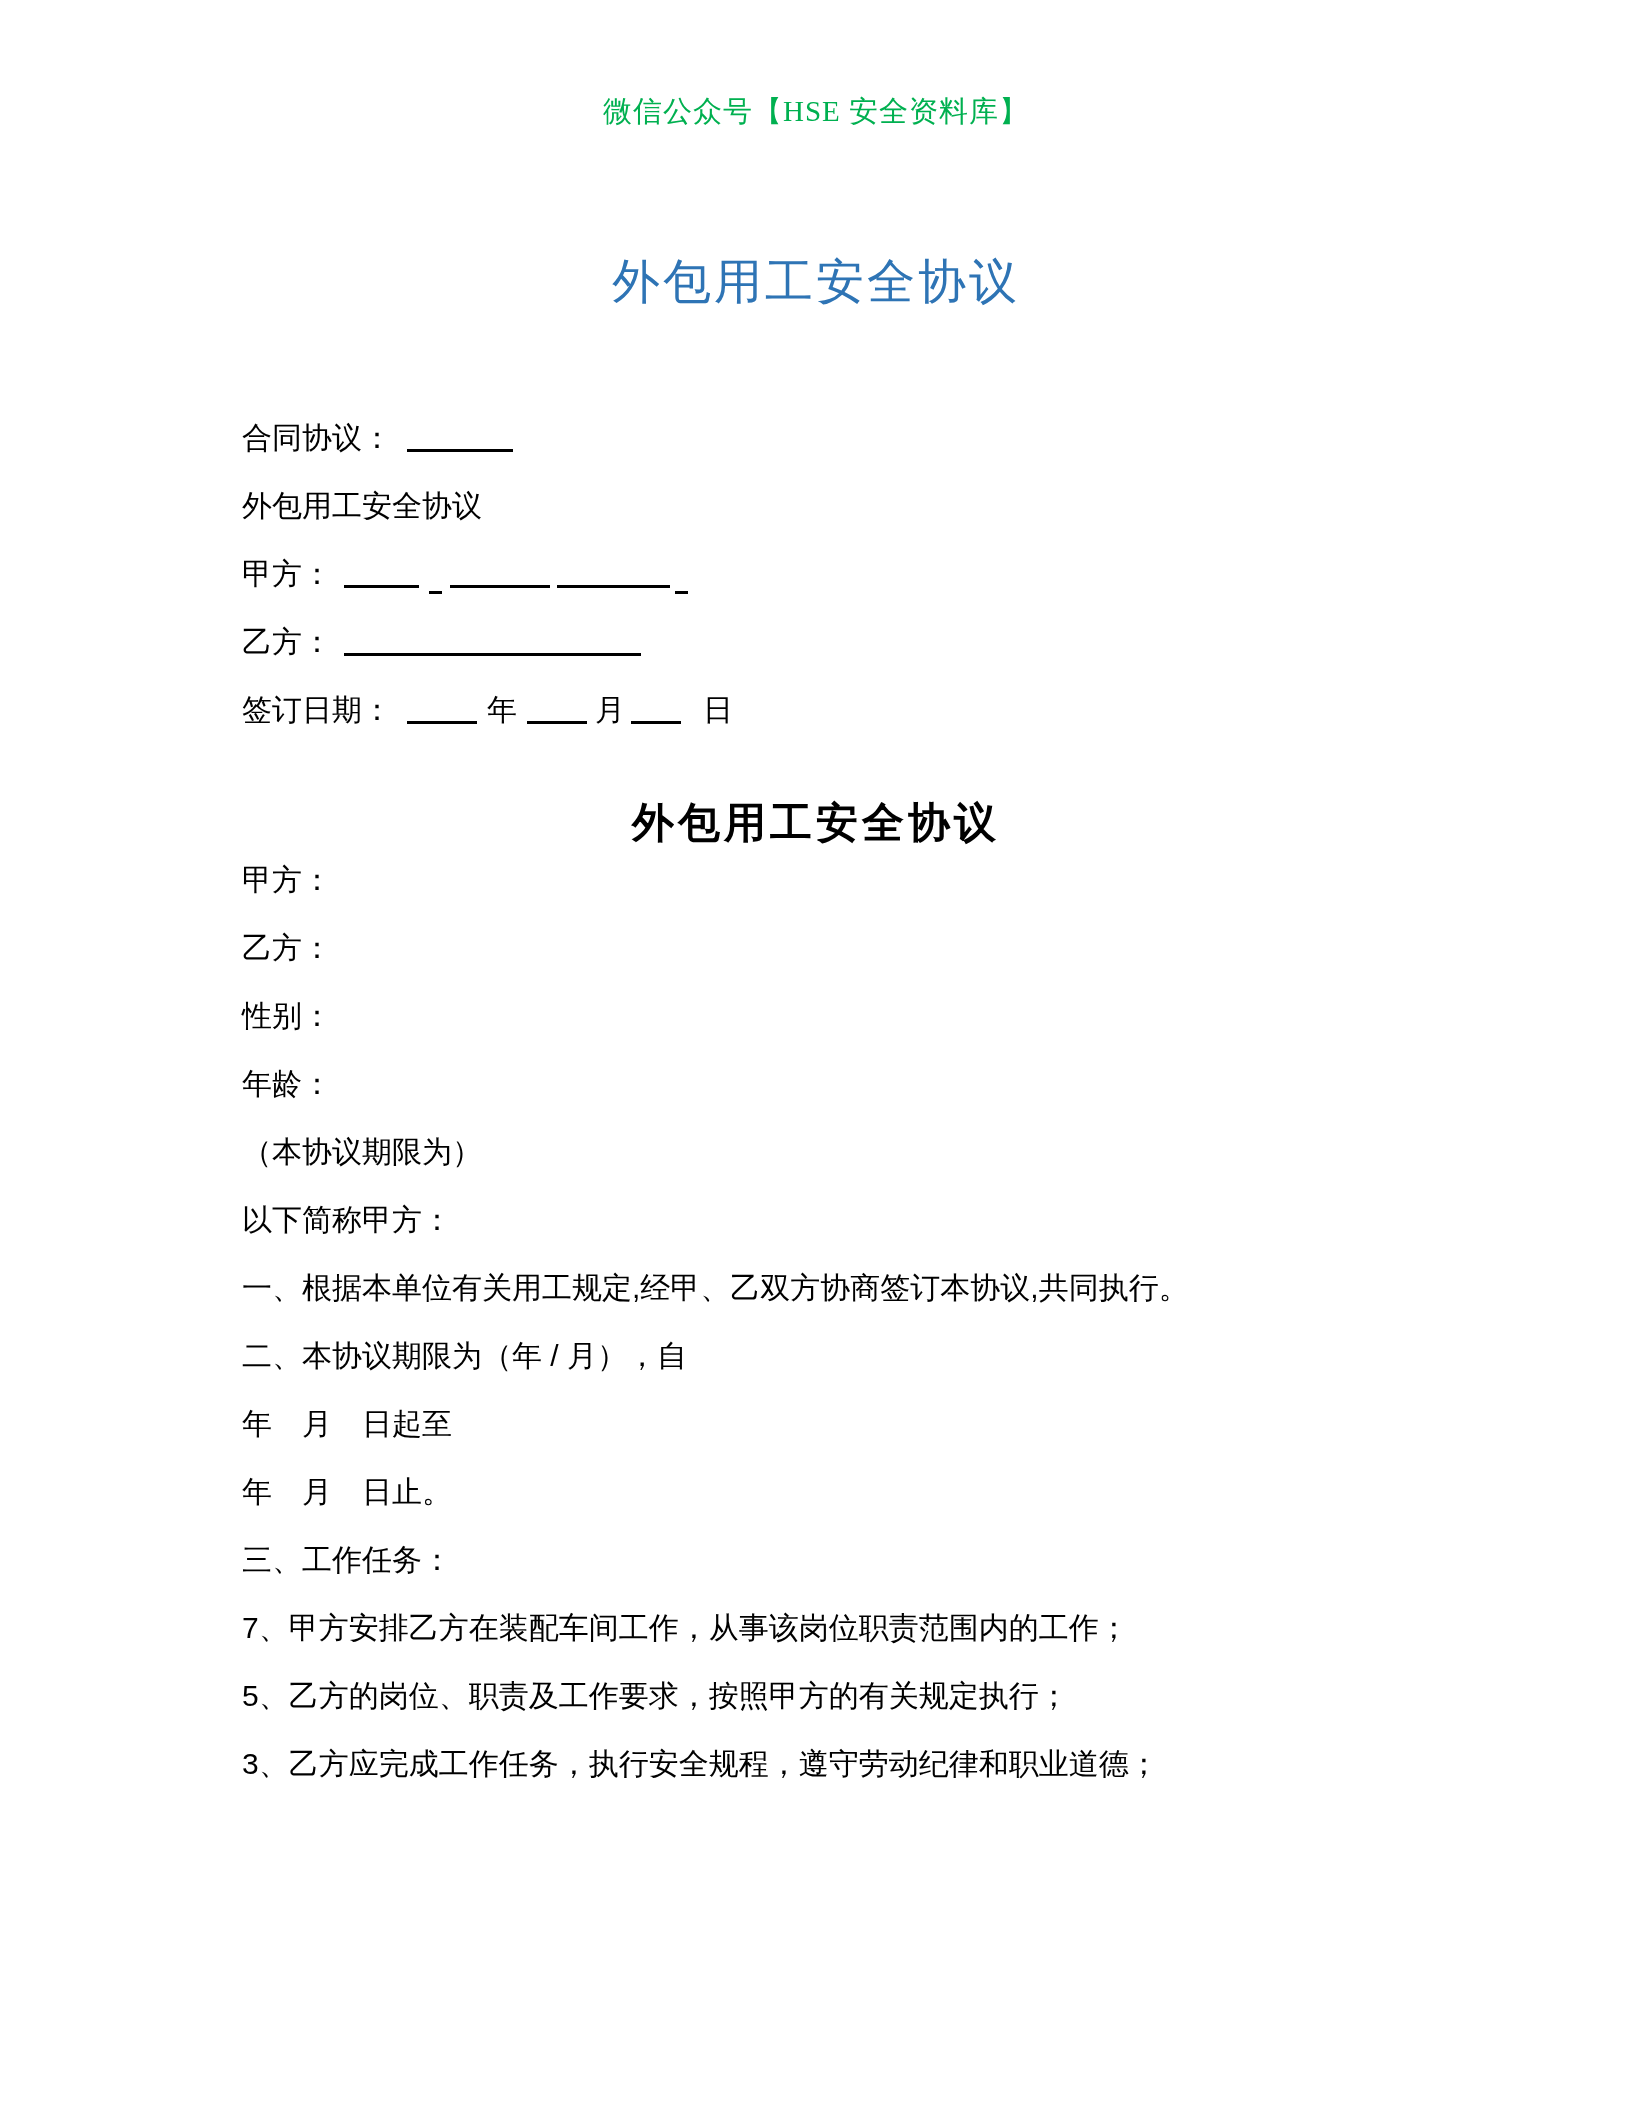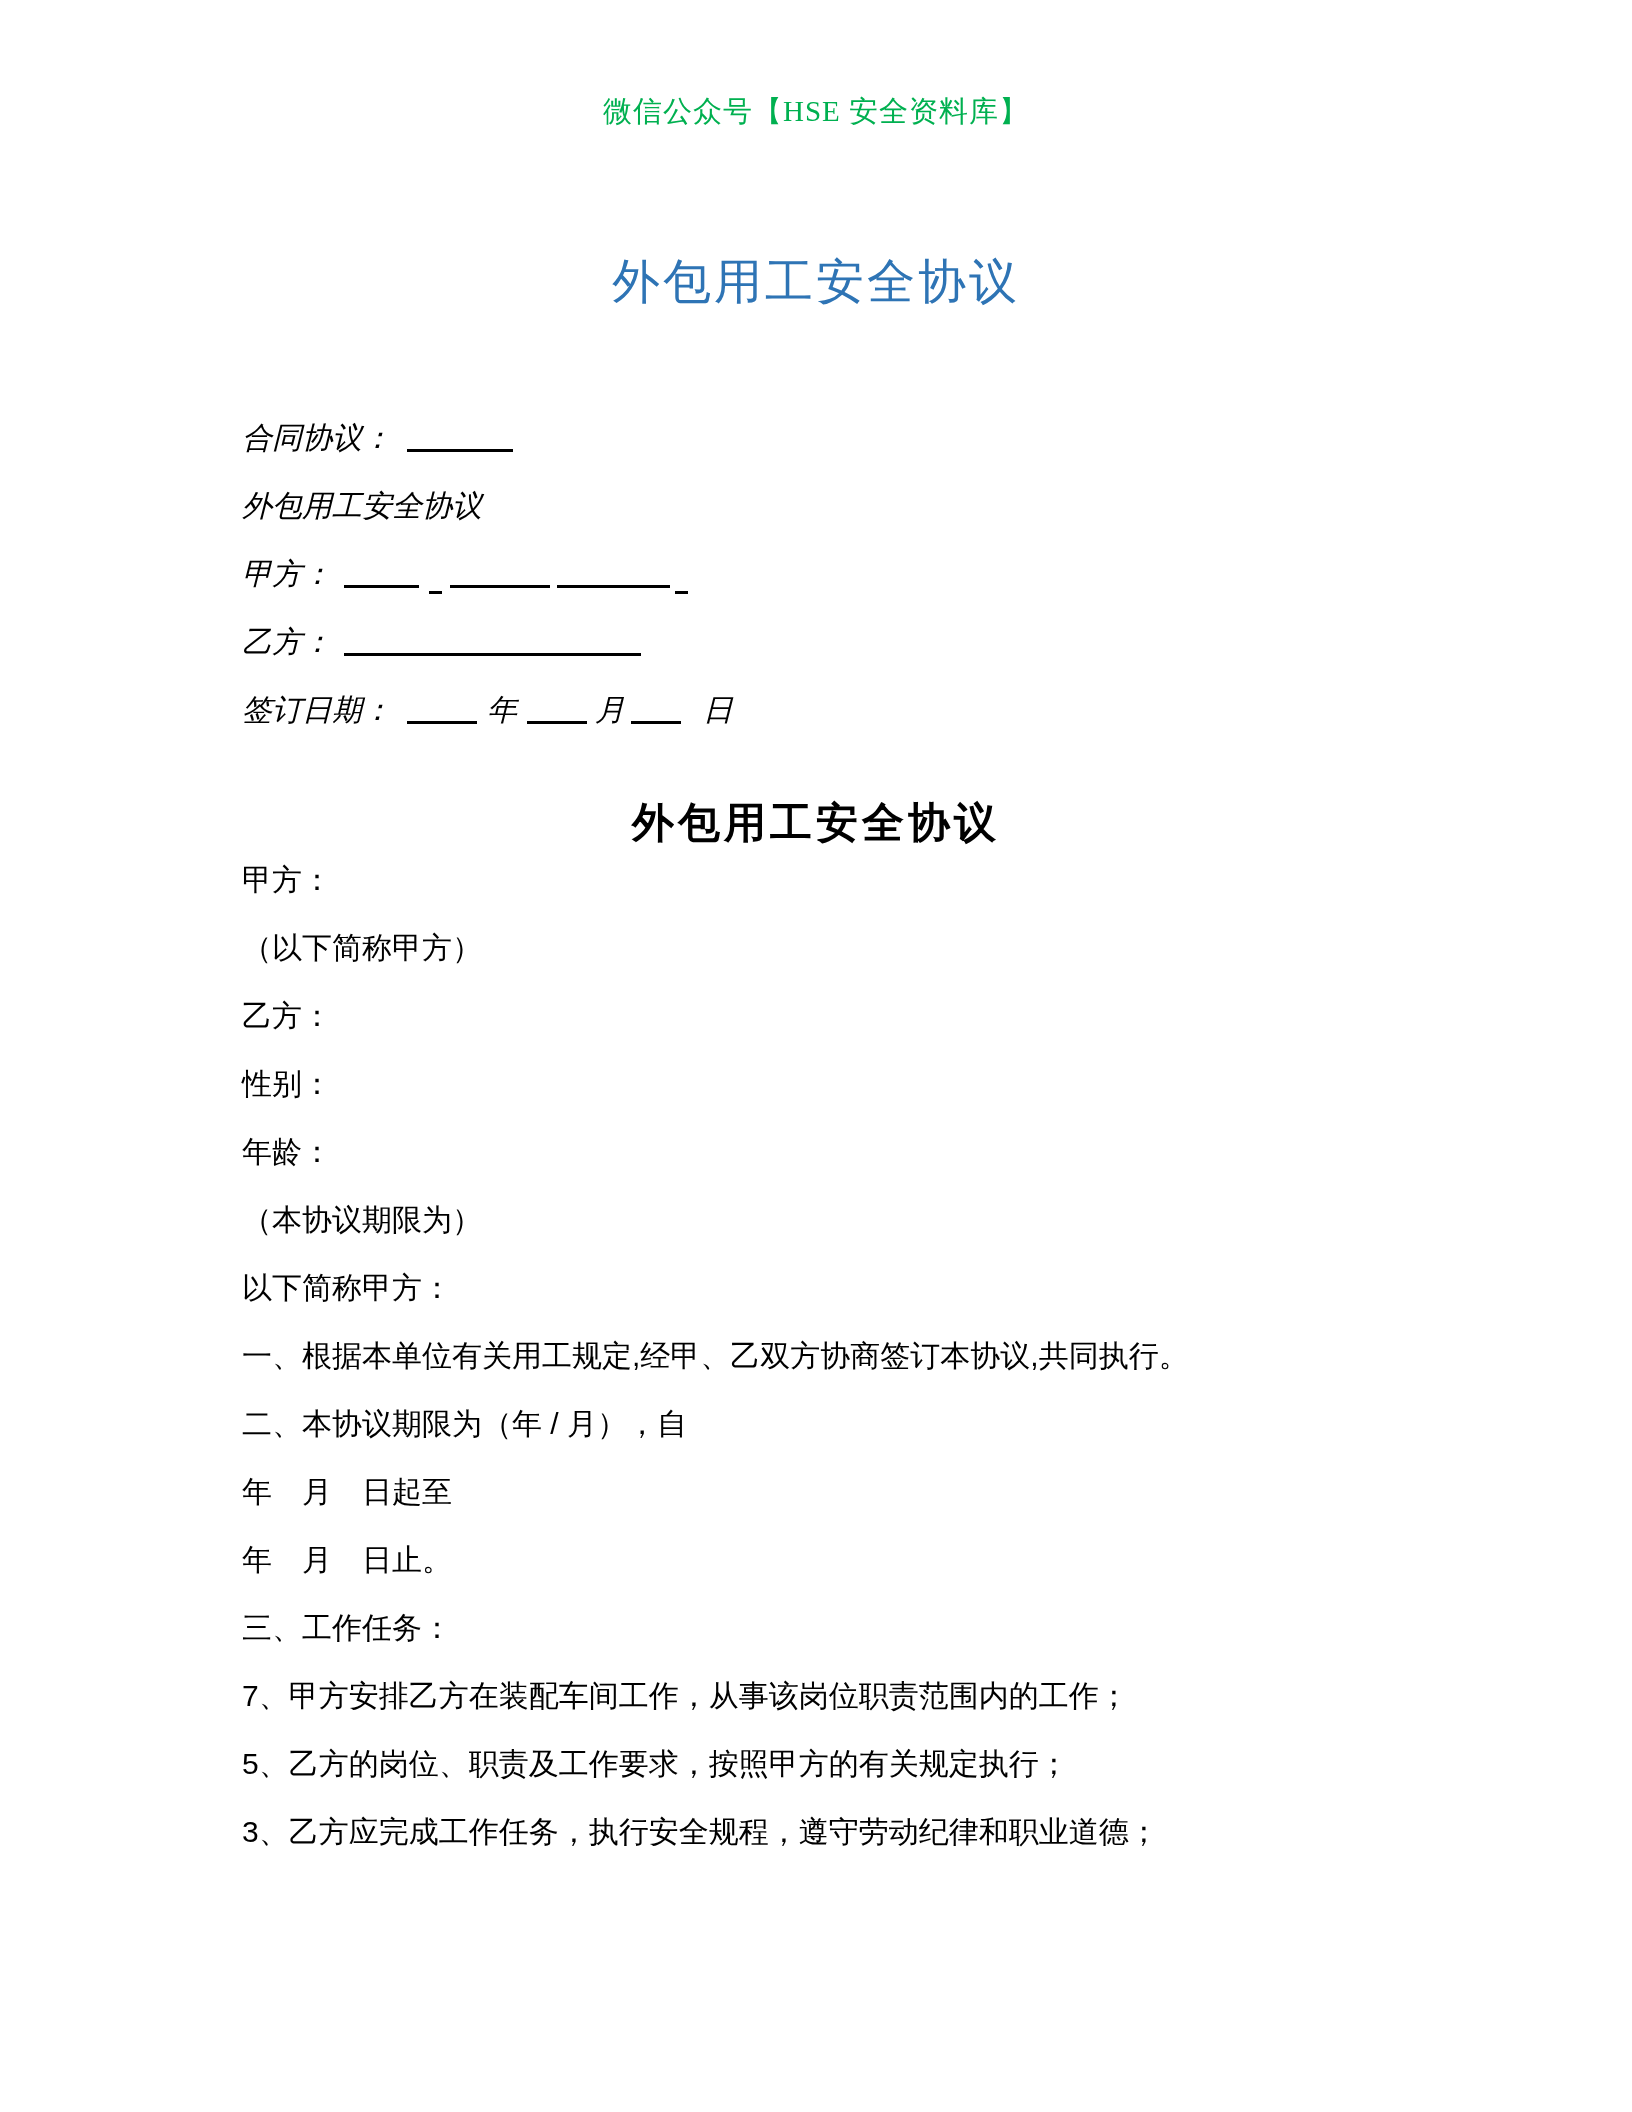--- a/index.html
+++ b/index.html
@@ -32,21 +32,20 @@
     text-align: center;
     font-size: 48px;
     font-weight: 400;
     letter-spacing: 3px;
     color: var(--title-color);
   }
   .intro-block {
     position: absolute; top: 404px; left: 242px;
     font-size: 30px;
     white-space: nowrap;
-    font-style: italic;
   }
   .intro-block .ln { height: 68px; line-height: 68px; }
 
   .u {
     display: inline-block;
     height: 3px;
     background: #000;
     vertical-align: -4px;
   }
   .u-low {
@@ -104,21 +103,20 @@
     <div class="ln">
       <span>签订日期：</span><span class="u" style="width:70px;margin-left:15px;margin-right:10px"></span><span>年</span><span class="u" style="width:60px;margin-left:10px;margin-right:8px"></span><span>月</span><span class="u" style="width:50px;margin-left:6px;margin-right:22px"></span><span>日</span>
     </div>
 
   </div>
 
   <div class="section-heading serif">外包用工安全协议</div>
 
   <div class="body-block">
     <div class="bl serif">甲方：</div>
-    <div class="bl serif">（以下简称甲方）</div>
     <div class="bl serif">乙方：</div>
     <div class="bl serif">性别：</div>
     <div class="bl serif">年龄：</div>
     <div class="bl serif">（本协议期限为）</div>
     <div class="bl serif">以下简称甲方：</div>
     <div class="bl sans">一、根据本单位有关用工规定,经甲、乙双方协商签订本协议,共同执行。</div>
     <div class="bl sans">二、本协议期限为（年 / 月），自</div>
     <div class="bl serif">年　月　日起至</div>
     <div class="bl serif">年　月　日止。</div>
     <div class="bl serif">三、工作任务：</div>

